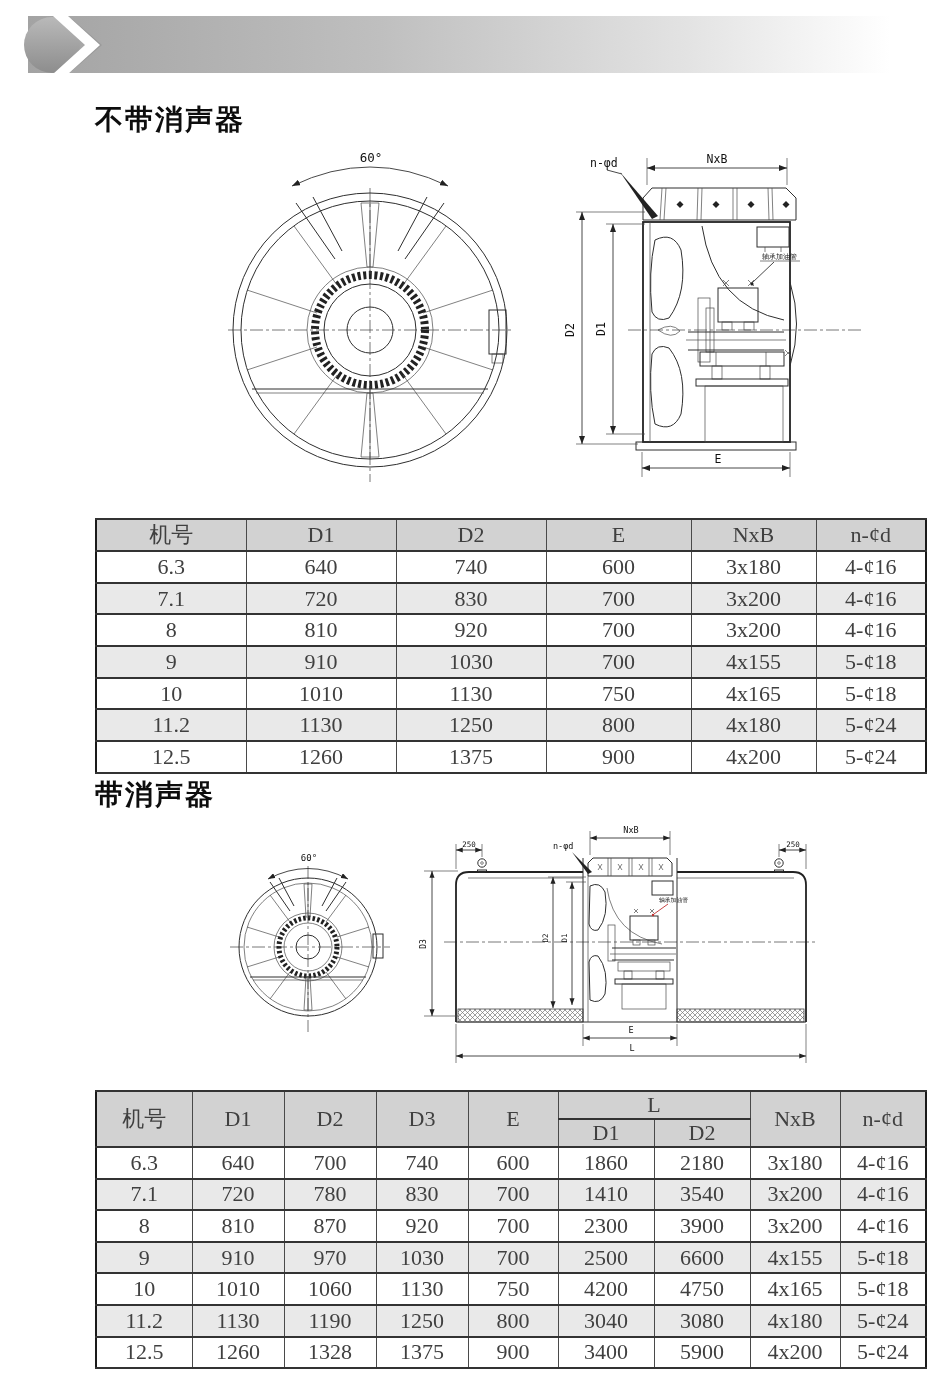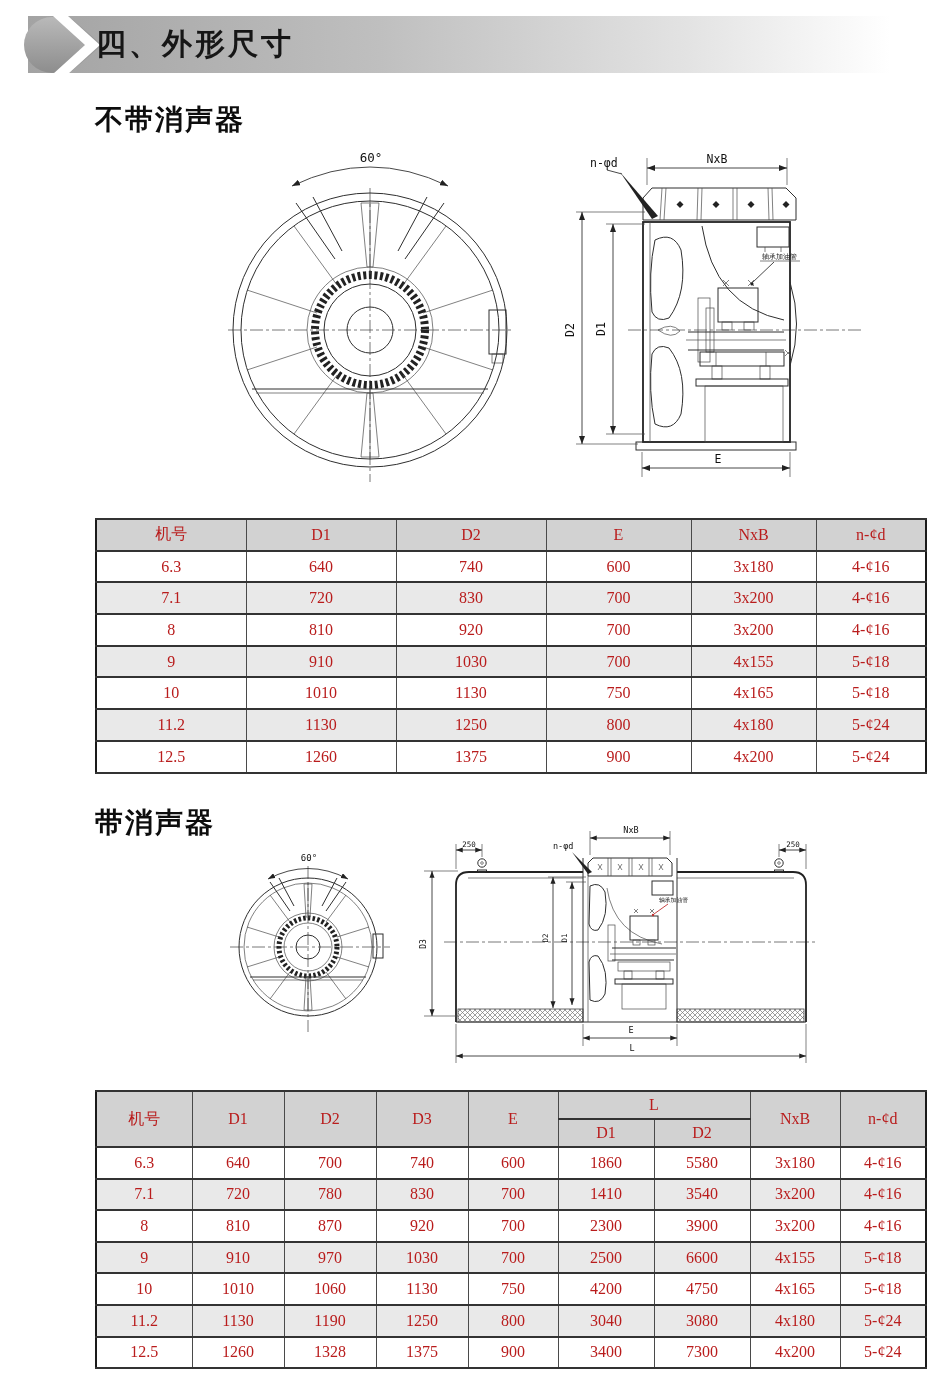--- a/index.html
+++ b/index.html
@@ -17,34 +17,34 @@
     position:absolute;left:68px;top:50%;transform:translateY(-52%);
     font-size:30px;font-weight:bold;letter-spacing:3px;color:#161616;
     font-family:"Liberation Sans","DejaVu Sans",sans-serif;
   }
   
   .section-label{
     position:absolute;left:95px;font-size:28px;font-weight:bold;color:#0d0d0d;
     letter-spacing:2px;font-family:"Liberation Sans","DejaVu Sans",sans-serif;
   }
   #sec1{top:101px;}
-  #sec2{top:804px;}
+  #sec2{top:776px;}
   
   svg{position:absolute;overflow:visible;}
   .ln{stroke:#2e2e2e;stroke-width:1;fill:none;}
   .ln2{stroke:#222;stroke-width:1.8;fill:none;}
   .lnt{stroke:#4a4a4a;stroke-width:.7;fill:none;}
   .cl{stroke:#555;stroke-width:.8;fill:none;stroke-dasharray:13 3 3 3;}
   .dim{stroke:#333;stroke-width:.9;fill:none;}
   .gear{stroke:#222;fill:none;}
   text.lab{font-family:"DejaVu Sans Mono",monospace;fill:#111;}
   .red{stroke:#c03030;stroke-width:.9;fill:none;}
   
   table{position:absolute;border-collapse:collapse;table-layout:fixed;
-        font-family:"Liberation Serif",serif;font-size:16px;color:#b91c1c;}
+        font-family:"Liberation Serif",serif;font-size:22px;color:#404040;}
   #table1{left:95px;top:518px;width:830px;}
   #table2{left:95px;top:1090px;width:830px;}
   th,td{
     text-align:center;vertical-align:middle;font-weight:normal;
     border-left:1.2px solid #4a4a4a;border-right:1.2px solid #4a4a4a;
     border-top:2px solid #333;border-bottom:2px solid #333;
     padding:0;
   }
   table{border:2.4px solid #1a1a1a;}
   th{background:#d2d2d2;}
@@ -62,21 +62,20 @@
     <defs>
       <linearGradient id="gc" x1="0" y1="0" x2="0" y2="1">
         <stop offset="0" stop-color="#b9b9b9"></stop>
           <stop offset="1" stop-color="#8d8d8d"></stop>
       </linearGradient>
     </defs>
     <circle cx="30" cy="32" r="28" fill="url(#gc)"></circle>
     <path d="M36 6 L66 32 L36 58 L50 58 L80 32 L50 6 Z" fill="#9a9a9a"></path>
     <path d="M31 3 L63 32 L31 61 L46 61 L78 32 L46 3 Z" fill="#ffffff"></path>
   </svg>
-  <span class="banner-title">四、外形尺寸</span>
 </div>
 
 <div class="section-label" id="sec1">不带消声器</div>
 
 <svg style="left:225px;top:140px;width:295px;height:365px;" viewBox="225 140 295 365">
   <defs>
     <marker id="ar1" viewBox="0 0 8 6" refX="8" refY="3" markerWidth="9" markerHeight="7" orient="auto-start-reverse">
       <path d="M0 0 L8 3 L0 6 Z" fill="#222"></path>
     </marker>
   </defs>
@@ -472,21 +471,21 @@
     <th>D1</th>
     <th>D2</th>
   </tr>
   <tr class="data plain">
         <td>6.3</td>
         <td>640</td>
         <td>700</td>
         <td>740</td>
         <td>600</td>
         <td>1860</td>
-        <td>5580</td>
+        <td>2180</td>
         <td>3x180</td>
         <td>4-¢16</td>
       </tr>
   <tr class="data alt">
         <td>7.1</td>
         <td>720</td>
         <td>780</td>
         <td>830</td>
         <td>700</td>
         <td>1410</td>
@@ -538,18 +537,18 @@
         <td>4x180</td>
         <td>5-¢24</td>
       </tr>
   <tr class="data plain">
         <td>12.5</td>
         <td>1260</td>
         <td>1328</td>
         <td>1375</td>
         <td>900</td>
         <td>3400</td>
-        <td>7300</td>
+        <td>5900</td>
         <td>4x200</td>
         <td>5-¢24</td>
       </tr>
 </tbody>
   </table>
 
 </body></html>

